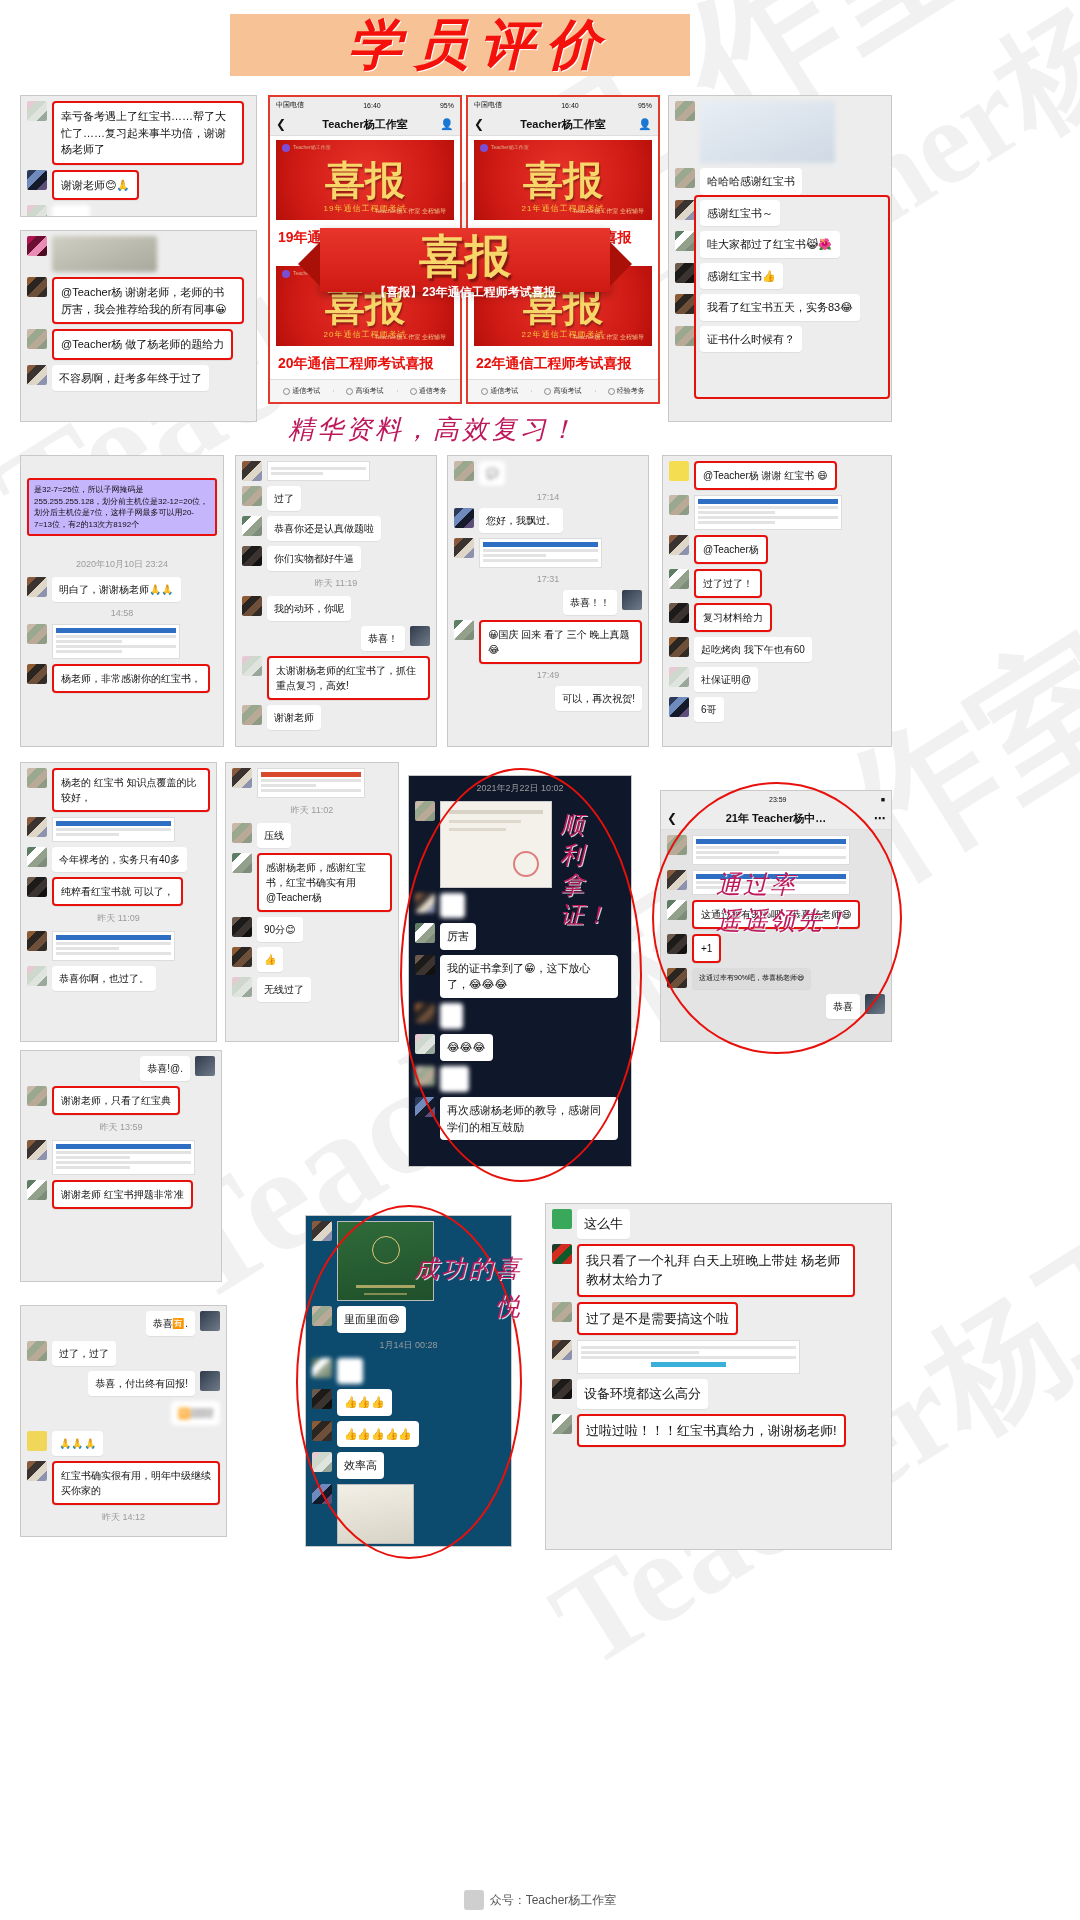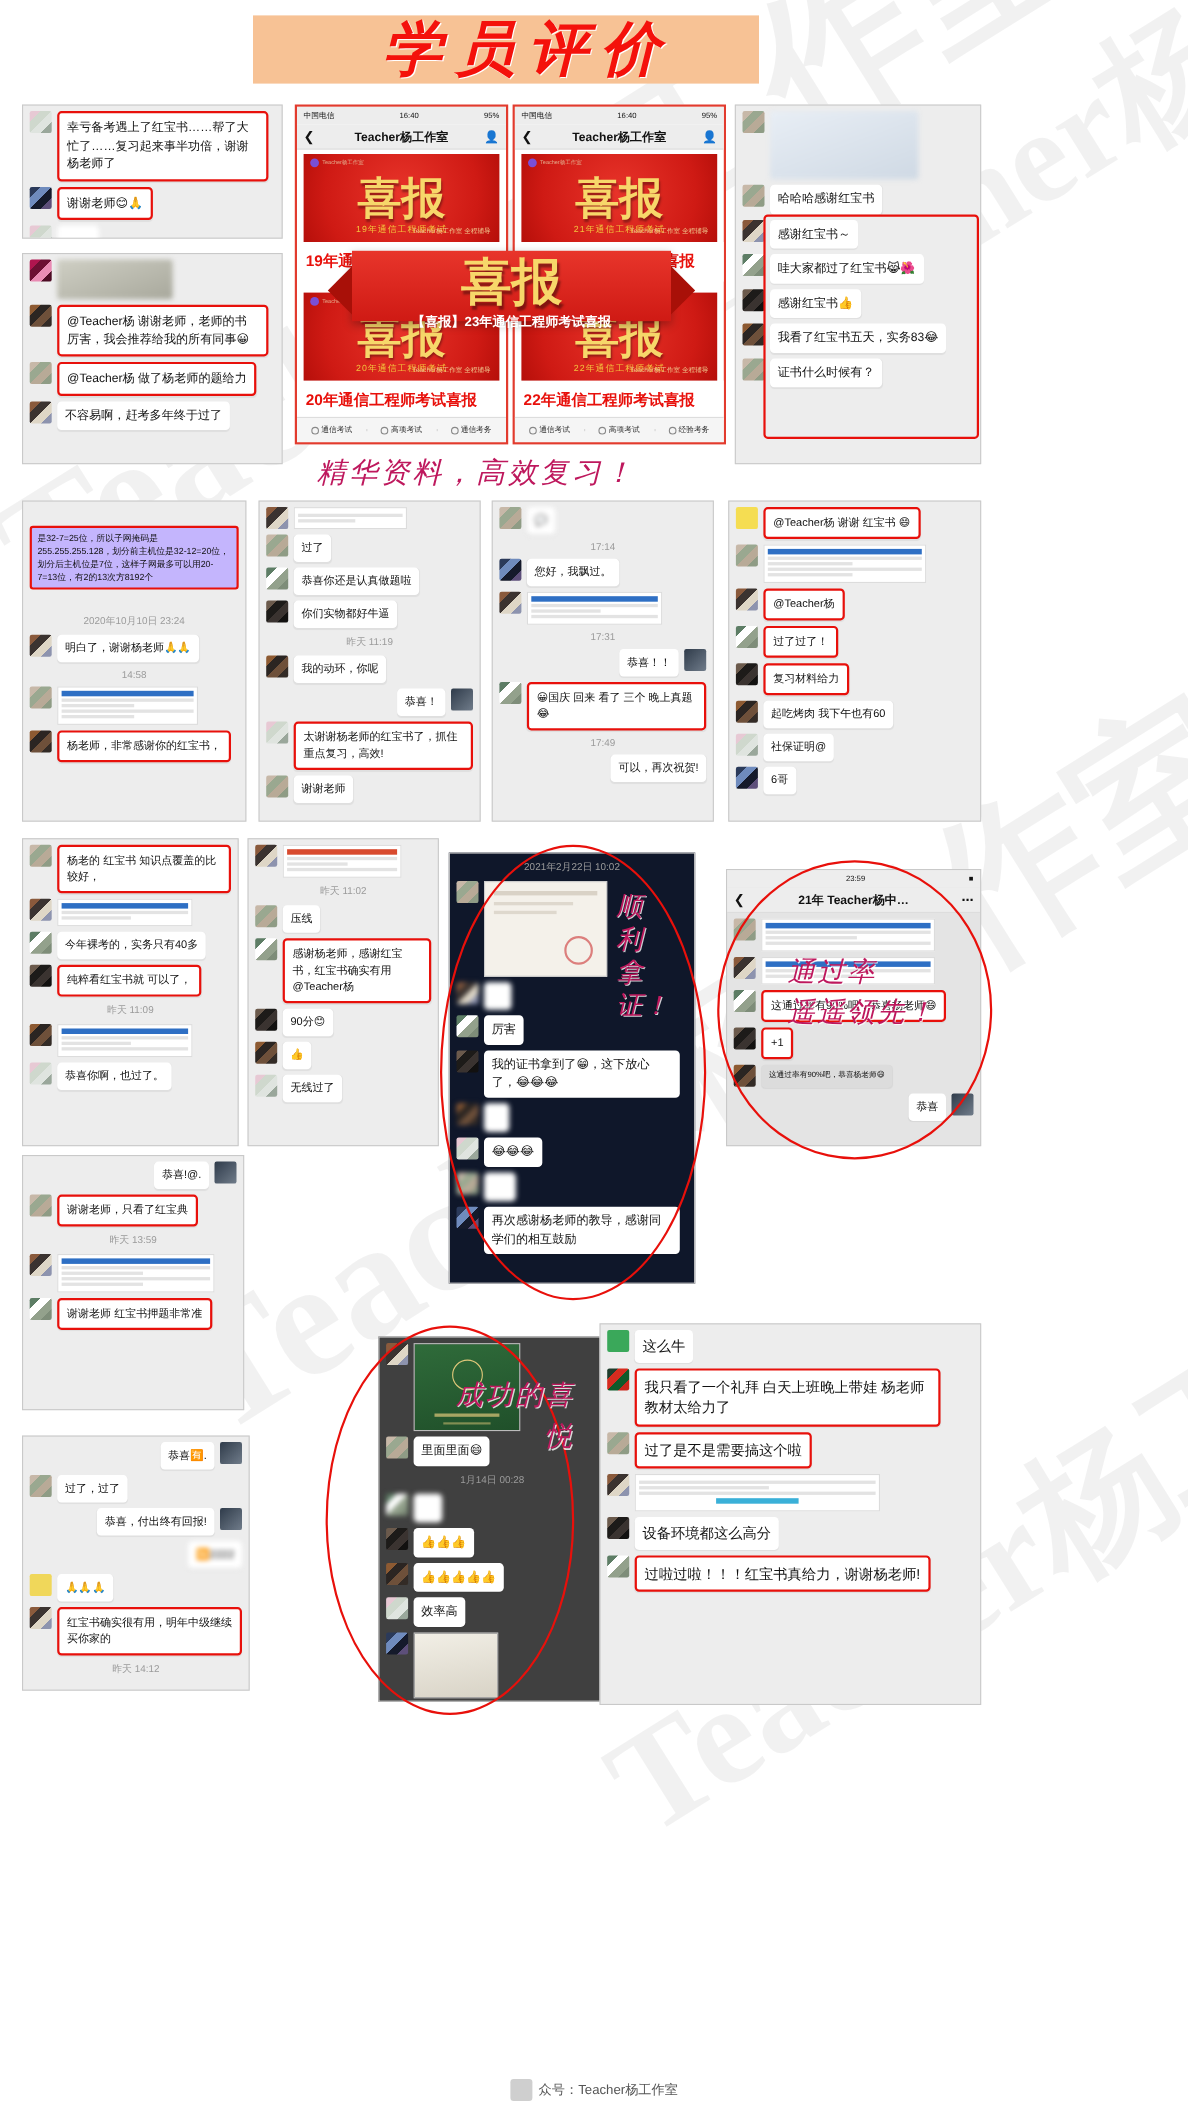--- a/index.html
+++ b/index.html
@@ -627,21 +627,21 @@
       <div class="av" style="background:#f0d75a;"></div>
       <div class="bub small">🙏🙏🙏</div>
     </div>
   <div class="row">
       <div class="av a2"></div>
       <div class="bub small hl">红宝书确实很有用，明年中级继续买你家的</div>
     </div>
   <div class="ts">昨天 14:12</div>
 </div>
 
-<div class="panel" style="left:305px;top:1215px;width:205px;height:330px;background:#404040;margin-left:39px;">
+<div class="panel" style="left:305px;top:1215px;width:205px;height:330px;background:#0c4a6e;">
   <div class="row">
     <div class="av a2"></div>
     <div style="width:95px;height:78px;background:linear-gradient(170deg,#2f6b3a,#20502a);border:1px solid #bbb;position:relative;">
       <div style="position:absolute;left:50%;top:14px;transform:translateX(-50%);width:26px;height:26px;border:1px solid #e0c87a;border-radius:50%;"></div>
       <div style="position:absolute;left:18px;bottom:12px;right:18px;height:3px;background:#e0c87a;opacity:.7;"></div>
       <div style="position:absolute;left:26px;bottom:5px;right:26px;height:2px;background:#e0c87a;opacity:.5;"></div>
     </div>
   </div>
   <div class="row">
       <div class="av a1"></div>

